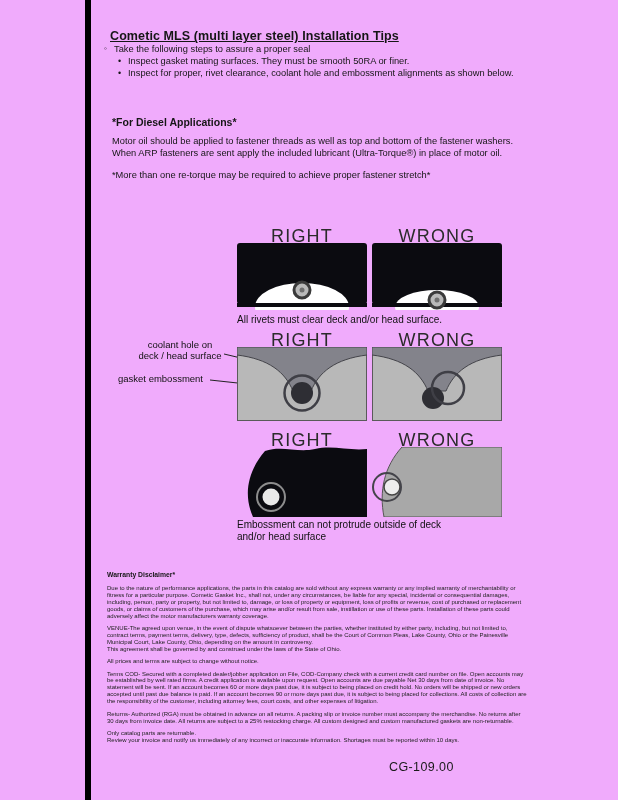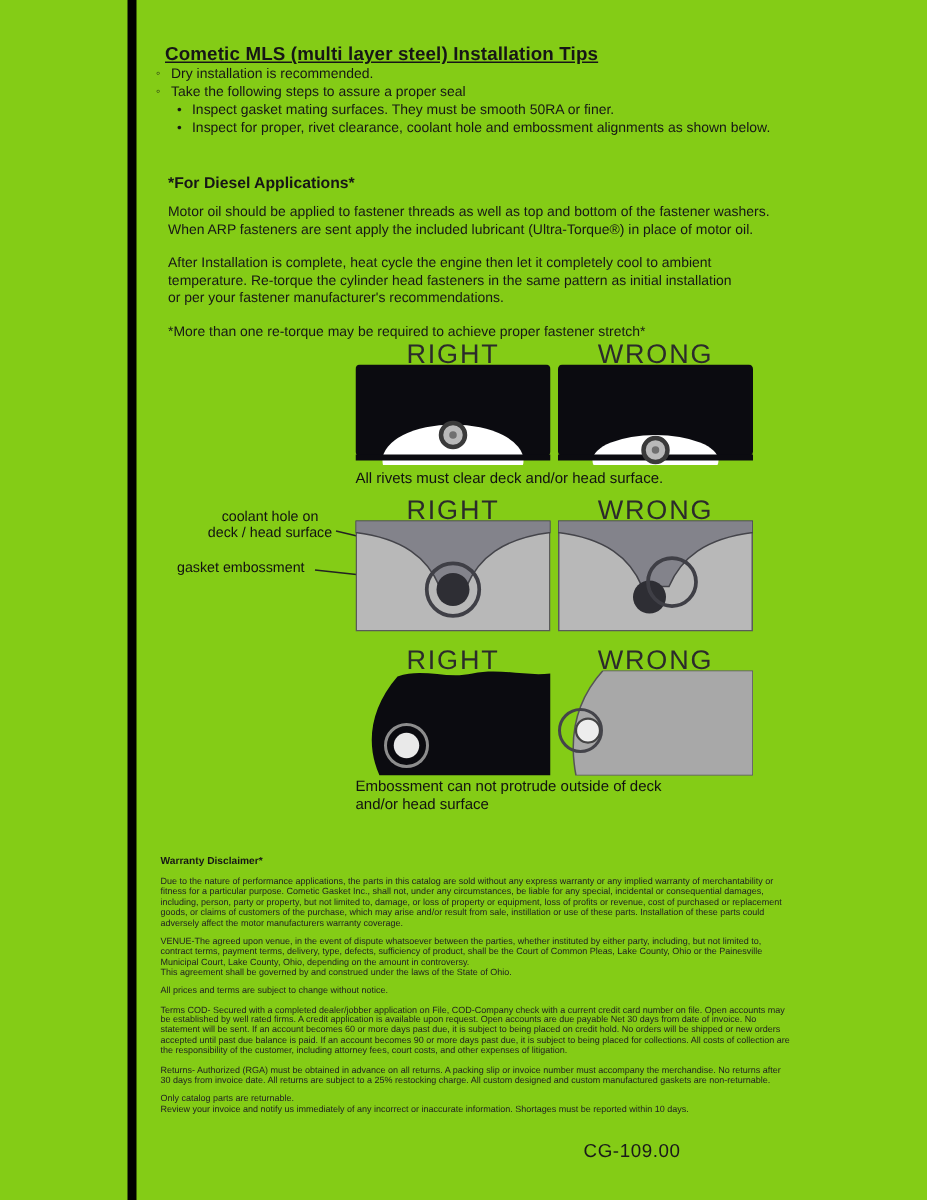--- a/index.html
+++ b/index.html
@@ -1,17 +1,17 @@
 <!DOCTYPE html>
 <html><head>
 <meta charset="utf-8">
 <style>
   html,body{margin:0;padding:0;}
   body{background:#7a7a7a;font-family:"Liberation Sans",sans-serif;}
-  .page{position:relative;width:618px;height:800px;background:#84cc16;color:#161616;margin:0 auto;overflow:hidden;}
+  .page{position:relative;width:618px;height:800px;background:#f0abfc;color:#161616;margin:0 auto;overflow:hidden;}
   .abs{position:absolute;}
   .edge-bar{position:absolute;left:85px;top:0;width:6px;height:800px;background:#000;}
   .title{position:absolute;left:110px;top:21px;font-size:12.5px;font-weight:bold;text-decoration:underline;letter-spacing:.1px;}
   .tips{position:absolute;left:104px;top:43px;width:505px;font-size:9.3px;line-height:12px;}
   .tip{position:relative;padding-left:10px;}
   .tip::before{content:"\25E6";position:absolute;left:0;top:0;font-size:8px;}
   .tip.sub{margin-left:14px;}
   .tip.sub::before{content:"\2022";font-size:9px;}
   .diesel{position:absolute;left:112px;top:116px;width:448px;}
   .d-head{font-size:10.5px;font-weight:bold;margin:0 0 8px 0;}
@@ -29,33 +29,29 @@
 </style>
 </head>
 <body>
 
 <div class="page">
   <div class="edge-bar"></div>
 
   <h1 class="title">Cometic MLS (multi layer steel) Installation Tips</h1>
 
   <div class="tips">
-    <div class="tip"><span>Dry installation is recommended.</span></div>
     <div class="tip"><span>Take the following steps to assure a proper seal</span></div>
     <div class="tip sub"><span>Inspect gasket mating surfaces.  They must be smooth 50RA or finer.</span></div>
     <div class="tip sub"><span>Inspect for proper, rivet clearance, coolant hole and embossment alignments as shown below.</span></div>
   </div>
 
   <div class="diesel">
     <div class="d-head">*For Diesel Applications*</div>
     <p class="body pre">Motor oil should be applied to fastener threads as well as top and bottom of the fastener washers.
 When ARP fasteners are sent apply the included lubricant (Ultra-Torque®) in place of motor oil.</p>
-    <p class="body pre">After Installation is complete, heat cycle the engine then let it completely cool to ambient
-temperature. Re-torque the cylinder head fasteners in the same pattern as initial installation
-or per your fastener manufacturer's recommendations.</p>
     <p class="body last">*More than one re-torque may be required to achieve proper fastener stretch*</p>
   </div>
 
   <div class="dg-label abs" style="left:237px;top:226px;width:130px;">RIGHT</div>
   <div class="dg-label abs" style="left:372px;top:226px;width:130px;">WRONG</div>
 
   <div class="fig abs" style="left:237px;top:243px;">
     <svg width="130" height="67" viewBox="0 0 130 67">
       <rect x="0" y="0" width="130" height="61" rx="3" fill="#0b0b10"></rect>
       <ellipse cx="65" cy="64" rx="47" ry="24" fill="#ffffff"></ellipse>

